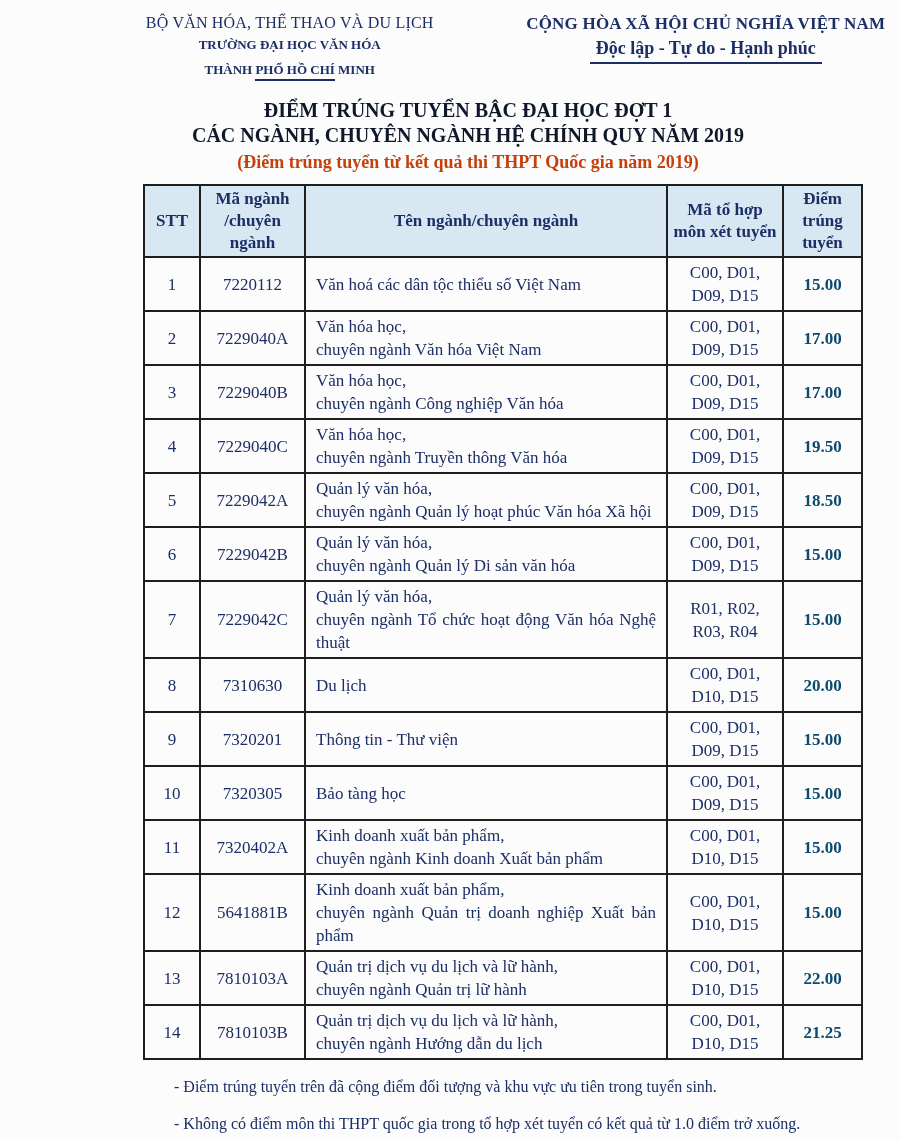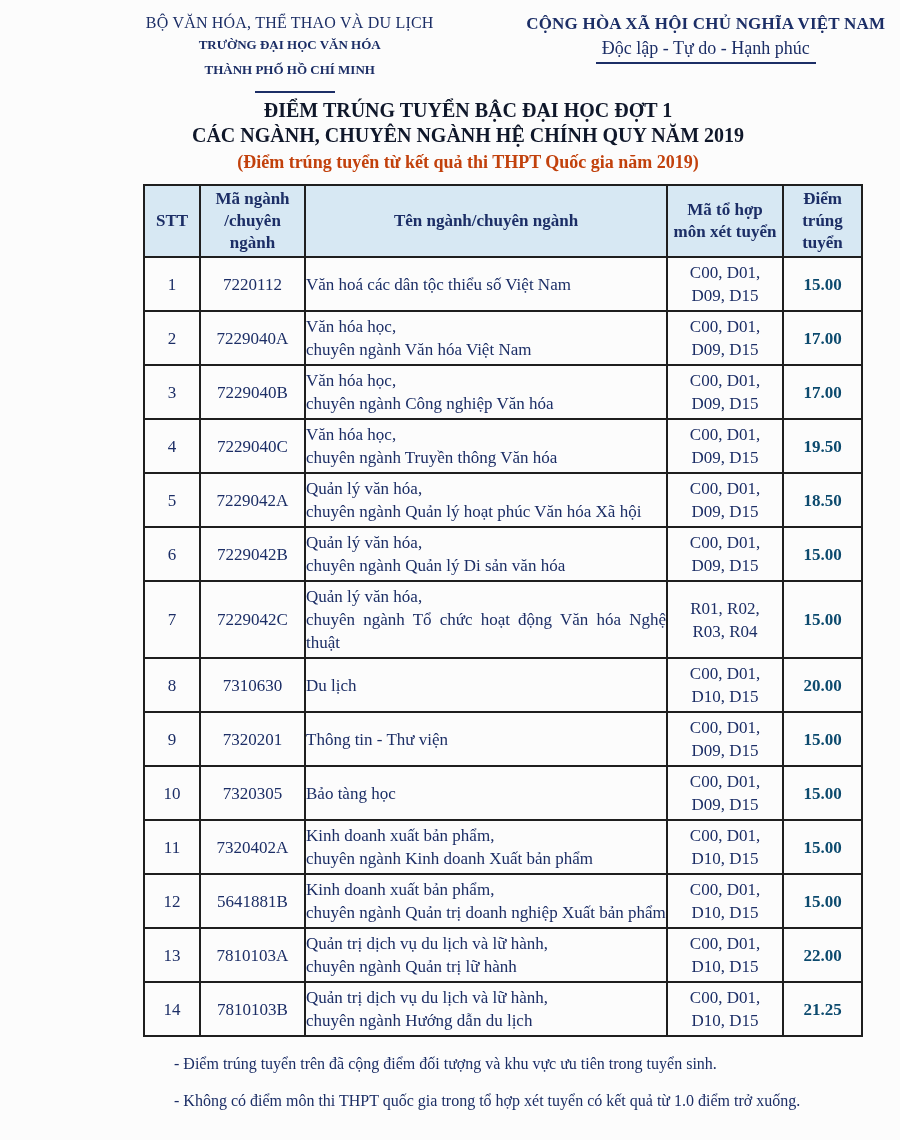--- a/index.html
+++ b/index.html
@@ -13,22 +13,22 @@
   }
   .page{padding-top:14px;margin-left:36px;}
 
   
   .letterhead{display:flex;align-items:flex-start;}
   .lh-left{width:440px;margin-left:40px;text-align:center;}
   .lh-right{width:400px;margin-left:8px;text-align:center;}
   .lh-line1{font-size:16px;letter-spacing:.2px;}
   .lh-bold{font-weight:bold;font-size:13px;line-height:25px;}
   .lh-right .lh-line1{font-weight:bold;font-size:17px;}
-  .lh-right .lh-line2{font-weight:normal;font-size:18px;margin-top:4px;}
-  .u-part{border-bottom:2px solid #1c2e66;padding-bottom:14px;}
+  .lh-right .lh-line2{font-weight:bold;font-size:18px;margin-top:4px;}
+  .u-part{border-bottom:2px solid #1c2e66;padding-bottom:2px;}
   .u-full{display:inline-block;border-bottom:2px solid #1c2e66;padding:0 6px 3px 6px;}
 
   
   .title-block{text-align:center;margin-top:16px;}
   .title-red{color:#0f172a;font-weight:bold;font-size:20px;line-height:25px;}
   .title-sub{color:#c2410c;font-weight:bold;font-size:18px;line-height:24px;margin-top:2px;}
 
   
   table{
     border-collapse:collapse;
@@ -45,21 +45,21 @@
   th{
     background:#d7e8f3;
     font-size:17px;line-height:22px;
     font-weight:bold;text-align:center;
     white-space:pre-line;
     padding:2px 1px;
   }
   td{font-size:17px;line-height:23px;padding:3px 2px;}
   td.c-stt,td.c-code,td.c-combo{text-align:center;}
   td.c-combo{white-space:pre-line;}
-  td.c-name{text-align:left;padding:3px 0;}
+  td.c-name{text-align:left;padding:3px 10px;}
   td.c-name .nm{text-align:justify;}
   td.c-score{text-align:center;font-weight:bold;color:#0c4a6e;}
 
   
   .notes{list-style:none;margin:14px 0 0 0;padding:0 0 0 138px;}
   .notes li{
     width:728px;
     font-size:16px;line-height:26px;
     margin-bottom:11px;
     text-align:justify;

